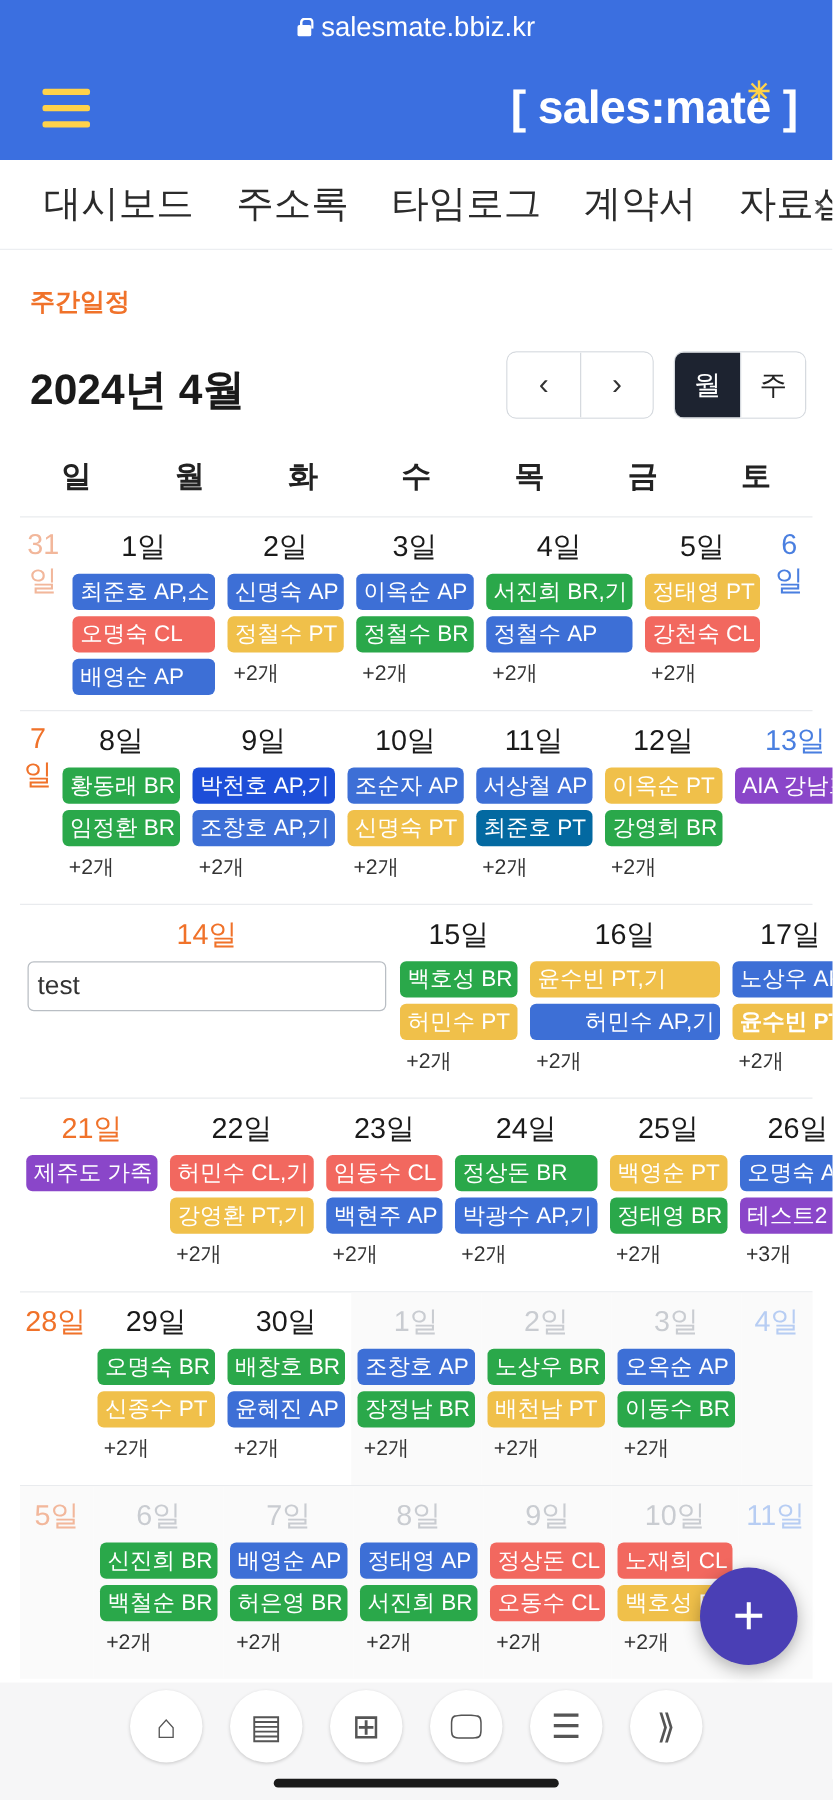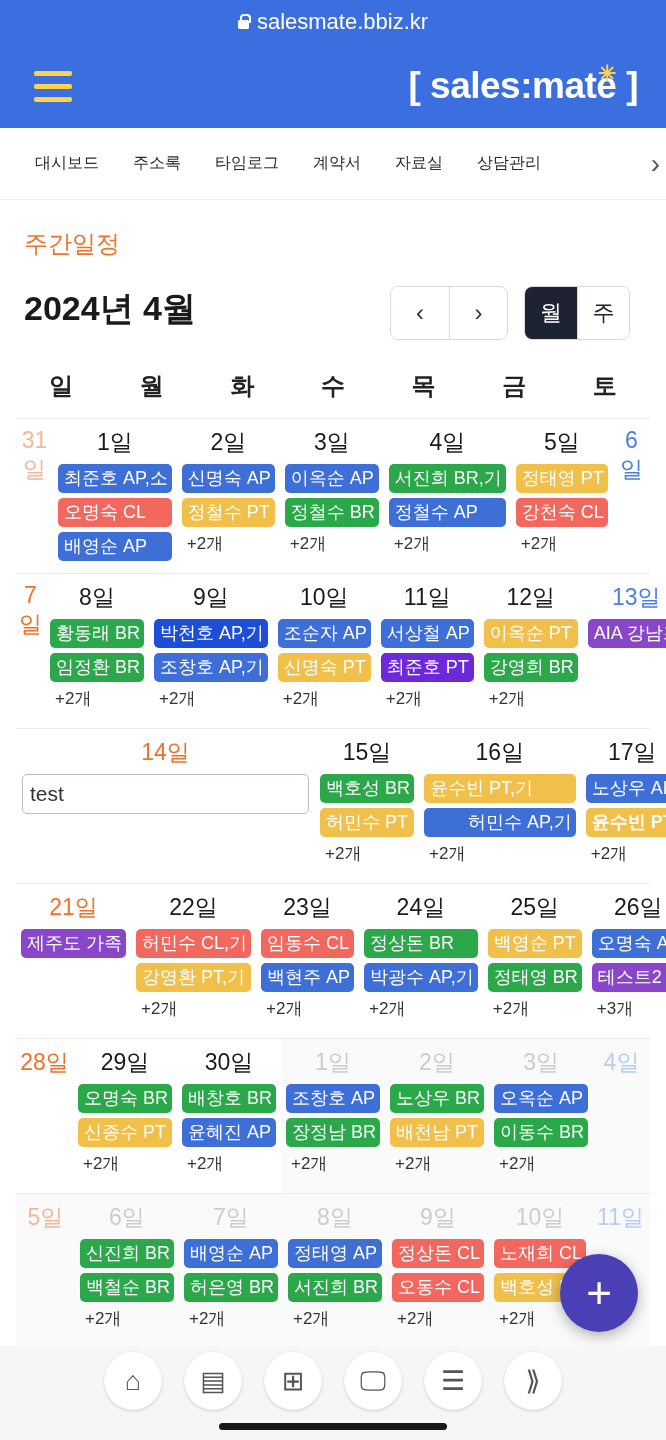--- a/index.html
+++ b/index.html
@@ -70,34 +70,34 @@
   .hamburger i { width: 38px; height: 5px; background:#ffd24a; border-radius:2px; display:block;}
   .logo { font-size: 37px; font-weight: 700; color:#fff; letter-spacing:-0.5px; position:relative;}
   .logo .star { color:#ffd24a; font-size: 22px; position:absolute; top:-4px; right:22px;}
 
   
   .navtabs {
     height: 72px; display:flex; align-items:center; gap: 0;
     border-bottom: 1px solid #eceef1; padding-left: 18px; position:relative;
     overflow:hidden;
   }
-  .navtab { font-size: 16px; color:#2b2b2b; padding: 0 17px; white-space:nowrap; }
+  .navtab { font-size: 30px; color:#2b2b2b; padding: 0 17px; white-space:nowrap; }
   .nav-chevron {
     position:absolute; right:6px; top:50%; transform:translateY(-50%);
     font-size: 28px; color:#555;
   }
 
   
   .pagetitle {
-    font-size: 24px; color:#f0722a; font-weight:400;
+    font-size: 20px; color:#f0722a; font-weight:700;
     padding: 28px 24px 18px 24px;
   }
 
   
-  .calhead { display:flex; align-items:flex-start; justify-content:space-between; padding: 8px 36px 20px 24px;}
+  .calhead { display:flex; align-items:flex-end; justify-content:space-between; padding: 8px 21px 20px 24px;}
   .month { font-size: 34px; font-weight:700; color:#1a1a1a;}
   .ctrls { display:flex; align-items:center; gap: 16px;}
   .navgrp { display:flex; border:1px solid #d6dadf; border-radius:8px; overflow:hidden;}
   .navgrp button {
     width: 58px; height: 52px; background:#fff; border:none; font-size:24px; color:#333; cursor:pointer;
   }
   .navgrp button + button { border-left:1px solid #d6dadf;}
   .viewgrp { display:flex; border-radius:8px; overflow:hidden; border:1px solid #d6dadf;}
   .viewgrp button { width:52px; height:52px; font-size:22px; border:none; cursor:pointer; }
   .viewgrp .active { background:#1d2330; color:#fff;}
@@ -274,21 +274,21 @@
         </div>
         <div class="day">
           <div class="daynum">10일</div>
           <div class="ev" style="background: rgb(61, 111, 214);">조순자 AP</div>
           <div class="ev" style="background: rgb(240, 192, 74); color: rgb(255, 255, 255);">신명숙 PT</div>
           <div class="more">+2개</div>
         </div>
         <div class="day">
           <div class="daynum">11일</div>
           <div class="ev" style="background: rgb(61, 111, 214);">서상철 AP</div>
-          <div class="ev" style="background: #6d28d9; color: rgb(255, 255, 255);">최준호 PT</div>
+          <div class="ev" style="background: #0369a1; color: rgb(255, 255, 255);">최준호 PT</div>
           <div class="more">+2개</div>
         </div>
         <div class="day">
           <div class="daynum">12일</div>
           <div class="ev" style="background: rgb(240, 192, 74); color: rgb(255, 255, 255);">이옥순 PT</div>
           <div class="ev" style="background: rgb(42, 168, 74);">강영희 BR</div>
           <div class="more">+2개</div>
         </div>
         <div class="day">
           <div class="daynum sat">13일</div>

